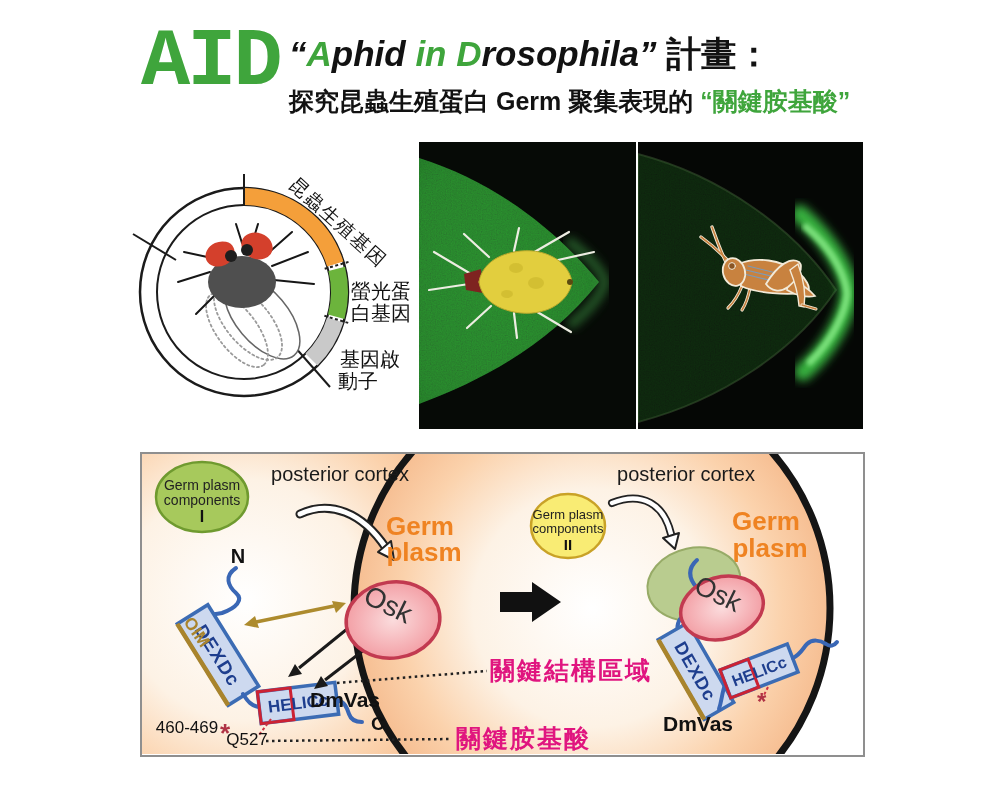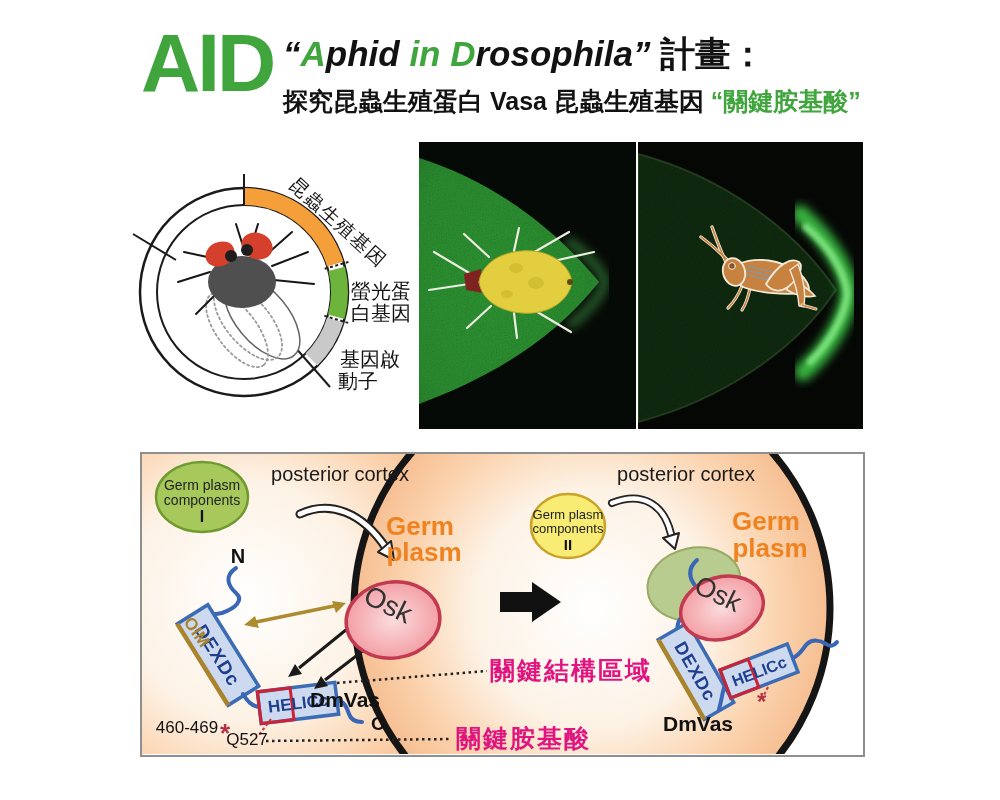--- a/index.html
+++ b/index.html
@@ -1,36 +1,36 @@
 <!DOCTYPE html>
 <html><head>
 <meta charset="utf-8">
 <style>
   html,body{margin:0;padding:0;background:#ffffff;}
   #stage{position:relative;width:1000px;height:800px;background:#fff;overflow:hidden;
          font-family:"Liberation Sans","DejaVu Sans",sans-serif;}
   .abs{position:absolute;}
   .logo{left:141px;top:22px;font-size:82px;font-weight:800;letter-spacing:-3px;
-        color:#3FA53C;line-height:1;}
-  .title{left:283px;top:31px;}
+        color:#3FA53C;line-height:1;font-family:Liberation Mono, monospace;}
+  .title{left:289px;top:31px;}
   .t1{font-size:35px;font-weight:bold;color:#121212;white-space:nowrap;}
   .t1 .it{font-style:italic;}
   .t2{font-size:25px;font-weight:bold;color:#121212;margin-top:7px;white-space:nowrap;}
   .grn{color:#3FA53C;}
   svg text{font-family:"Liberation Sans","DejaVu Sans",sans-serif;}
 </style>
 </head>
 <body>
 
 <div id="stage">
 
   <div class="abs logo">AID</div>
   <div class="abs title">
     <div class="t1"><span class="it">“</span><span class="it grn">A</span><span class="it">phid </span><span class="it grn">in</span><span class="it"> </span><span class="it grn">D</span><span class="it">rosophila</span><span class="it">”</span><span> 計畫：</span></div>
-    <div class="t2"><span>探究昆蟲生殖蛋白 Vasa 昆蟲生殖基因 </span><span class="grn">“關鍵胺基酸”</span></div>
+    <div class="t2"><span>探究昆蟲生殖蛋白 Germ 聚集表現的 </span><span class="grn">“關鍵胺基酸”</span></div>
   </div>
 
   <svg class="abs" style="left:120px;top:158px" width="300" height="250" viewBox="120 158 300 250">
     <circle cx="244" cy="292" r="104" fill="#ffffff" stroke="#1b1b1b" stroke-width="2.5"></circle>
     <circle cx="244" cy="292" r="87" fill="#ffffff" stroke="#1b1b1b" stroke-width="2"></circle>
     <path d="M 244,196.5 A 95.5 95.5 0 0 1 335.3,264.1" fill="none" stroke-width="17" stroke="#F49F3A"></path>
     <path d="M 336.7,268.9 A 95.5 95.5 0 0 1 336.2,316.7" fill="none" stroke-width="17" stroke="#6CB43C"></path>
     <path d="M 335.3,319.9 A 95.5 95.5 0 0 1 311.5,359.5" fill="none" stroke-width="17" stroke="#C9C9C9"></path>
     <line x1="244" y1="174" x2="244" y2="206" stroke="#1b1b1b" stroke-width="2"></line>
     <line x1="133" y1="234" x2="176" y2="260" stroke="#1b1b1b" stroke-width="2"></line>

